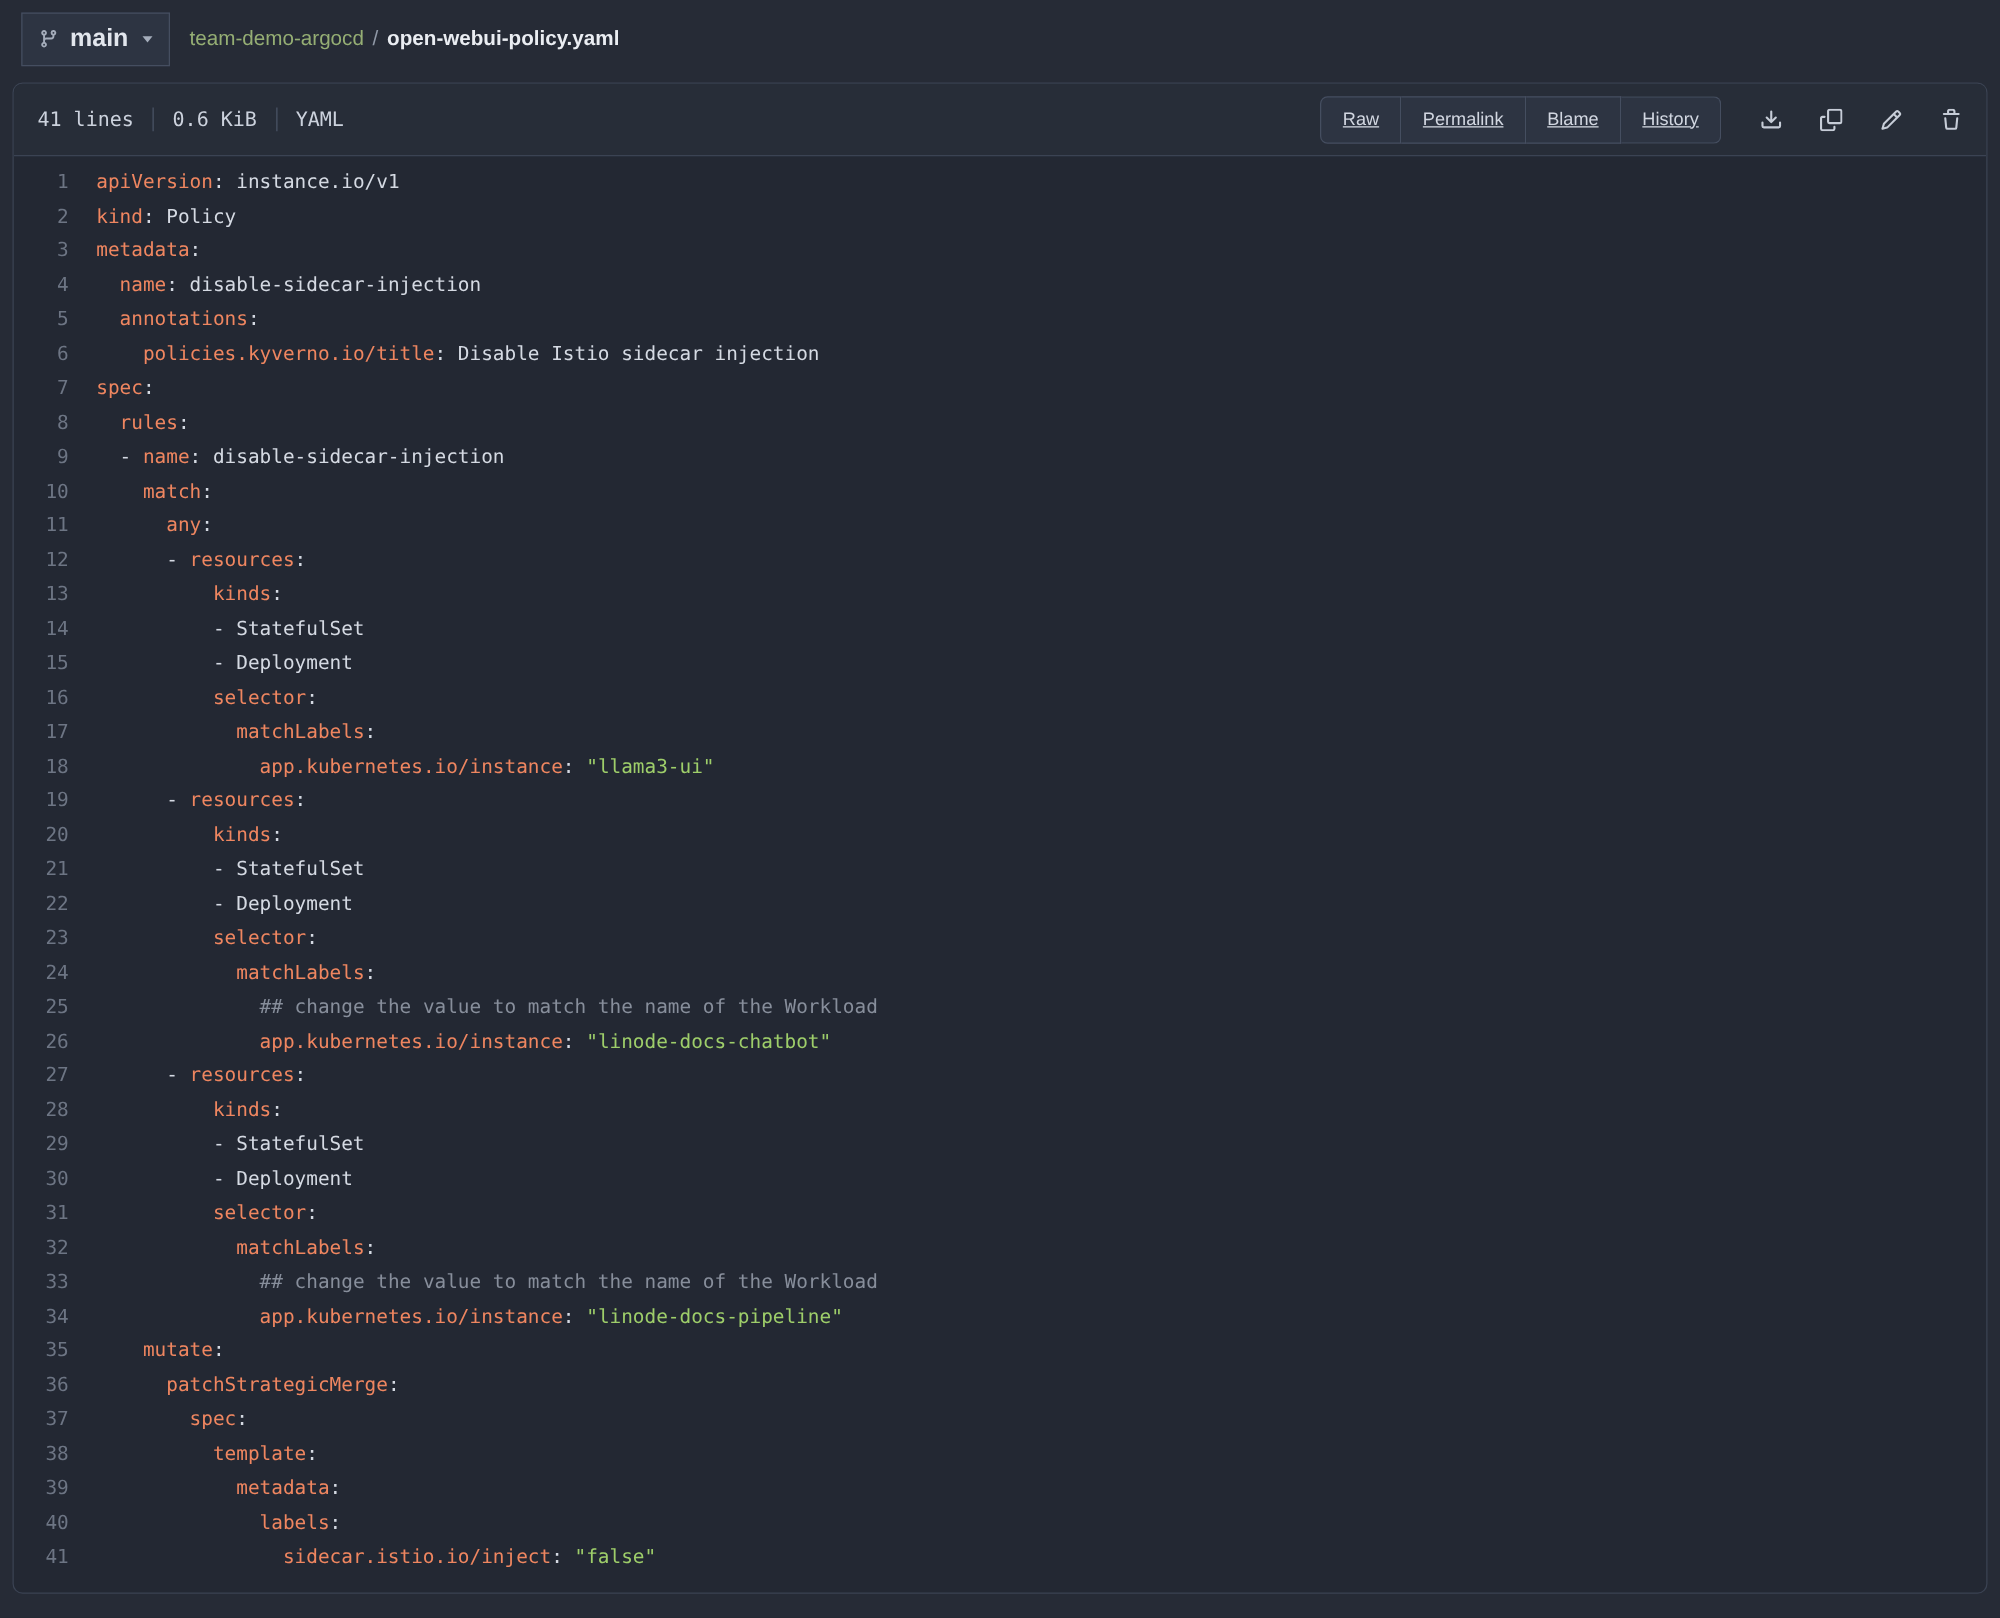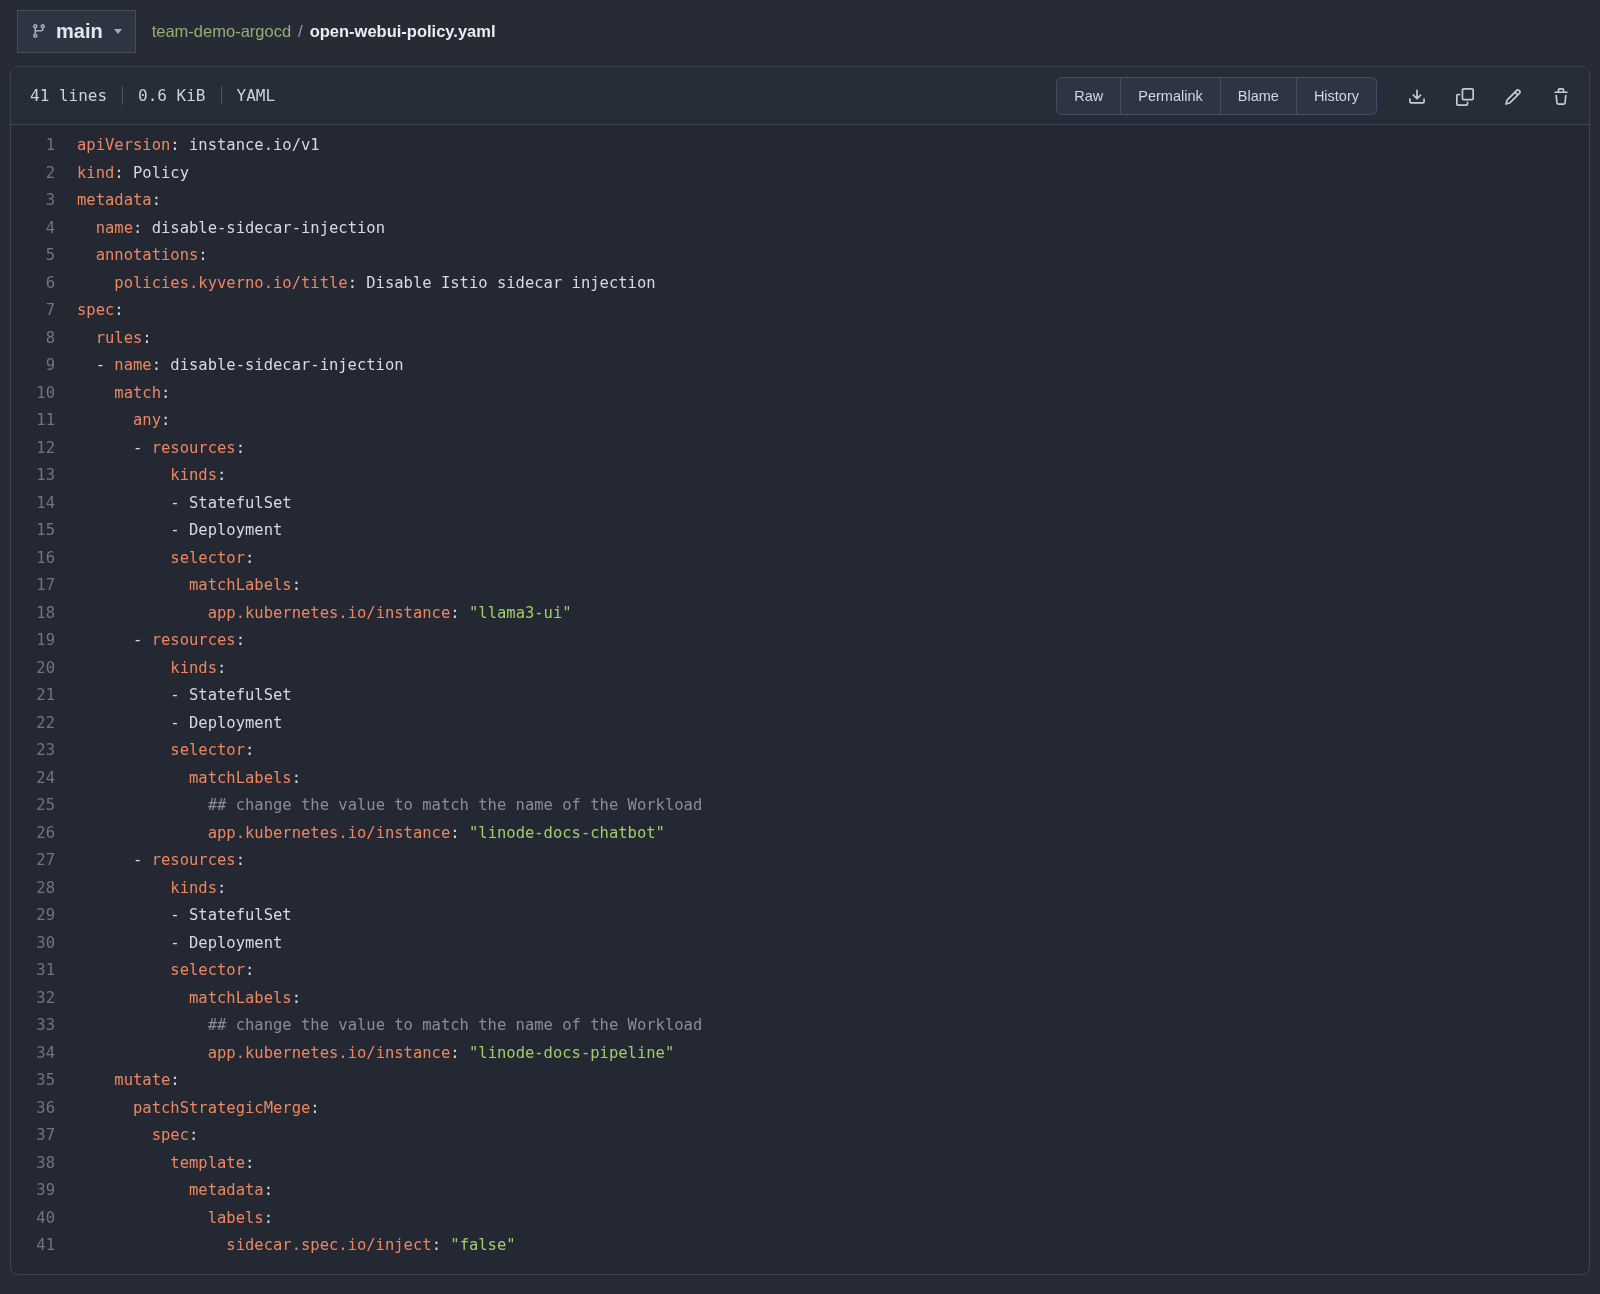--- a/index.html
+++ b/index.html
@@ -47,21 +47,21 @@
     background: #272d38;
     border-bottom: 1px solid #3b4353;
   }
   .file-info {
     display: flex; align-items: center; gap: 15px;
     font-family: "DejaVu Sans Mono", monospace;
     font-size: 16px; color: #ccd2dd;
   }
   .vdiv { width: 1px; height: 19px; background: #4b5466; }
 
-  .actions { display: flex; align-items: flex-end; gap: 12px; }
+  .actions { display: flex; align-items: center; gap: 12px; text-decoration: underline; }
   .btn-group { display: flex; margin-right: 10px; }
   .btn-group button {
     background: #2d3442; border: 1px solid #454e60; color: #d2d7e1;
     font-size: 14.5px; padding: 10px 17px; cursor: pointer;
     font-family: "Liberation Sans", sans-serif;
   }
   .btn-group button + button { border-left: none; }
   .btn-group button:first-child { border-radius: 6px 0 0 6px; }
   .btn-group button:last-child { border-radius: 0 6px 6px 0; }
 
@@ -185,15 +185,15 @@
       <div class="code-line"><span class="line-num">31</span><span class="line-content"><span class="tok-p">          </span><span class="tok-k">selector</span><span class="tok-p">:</span></span></div>
       <div class="code-line"><span class="line-num">32</span><span class="line-content"><span class="tok-p">            </span><span class="tok-k">matchLabels</span><span class="tok-p">:</span></span></div>
       <div class="code-line"><span class="line-num">33</span><span class="line-content"><span class="tok-p">              </span><span class="tok-c">## change the value to match the name of the Workload</span></span></div>
       <div class="code-line"><span class="line-num">34</span><span class="line-content"><span class="tok-p">              </span><span class="tok-k">app.kubernetes.io/instance</span><span class="tok-p">: </span><span class="tok-s">"linode-docs-pipeline"</span></span></div>
       <div class="code-line"><span class="line-num">35</span><span class="line-content"><span class="tok-p">    </span><span class="tok-k">mutate</span><span class="tok-p">:</span></span></div>
       <div class="code-line"><span class="line-num">36</span><span class="line-content"><span class="tok-p">      </span><span class="tok-k">patchStrategicMerge</span><span class="tok-p">:</span></span></div>
       <div class="code-line"><span class="line-num">37</span><span class="line-content"><span class="tok-p">        </span><span class="tok-k">spec</span><span class="tok-p">:</span></span></div>
       <div class="code-line"><span class="line-num">38</span><span class="line-content"><span class="tok-p">          </span><span class="tok-k">template</span><span class="tok-p">:</span></span></div>
       <div class="code-line"><span class="line-num">39</span><span class="line-content"><span class="tok-p">            </span><span class="tok-k">metadata</span><span class="tok-p">:</span></span></div>
       <div class="code-line"><span class="line-num">40</span><span class="line-content"><span class="tok-p">              </span><span class="tok-k">labels</span><span class="tok-p">:</span></span></div>
-      <div class="code-line"><span class="line-num">41</span><span class="line-content"><span class="tok-p">                </span><span class="tok-k">sidecar.spec.io/inject</span><span class="tok-p">: </span><span class="tok-s">"false"</span></span></div>
+      <div class="code-line"><span class="line-num">41</span><span class="line-content"><span class="tok-p">                </span><span class="tok-k">sidecar.istio.io/inject</span><span class="tok-p">: </span><span class="tok-s">"false"</span></span></div>
     </div>
 </section>
 
 </body></html>

